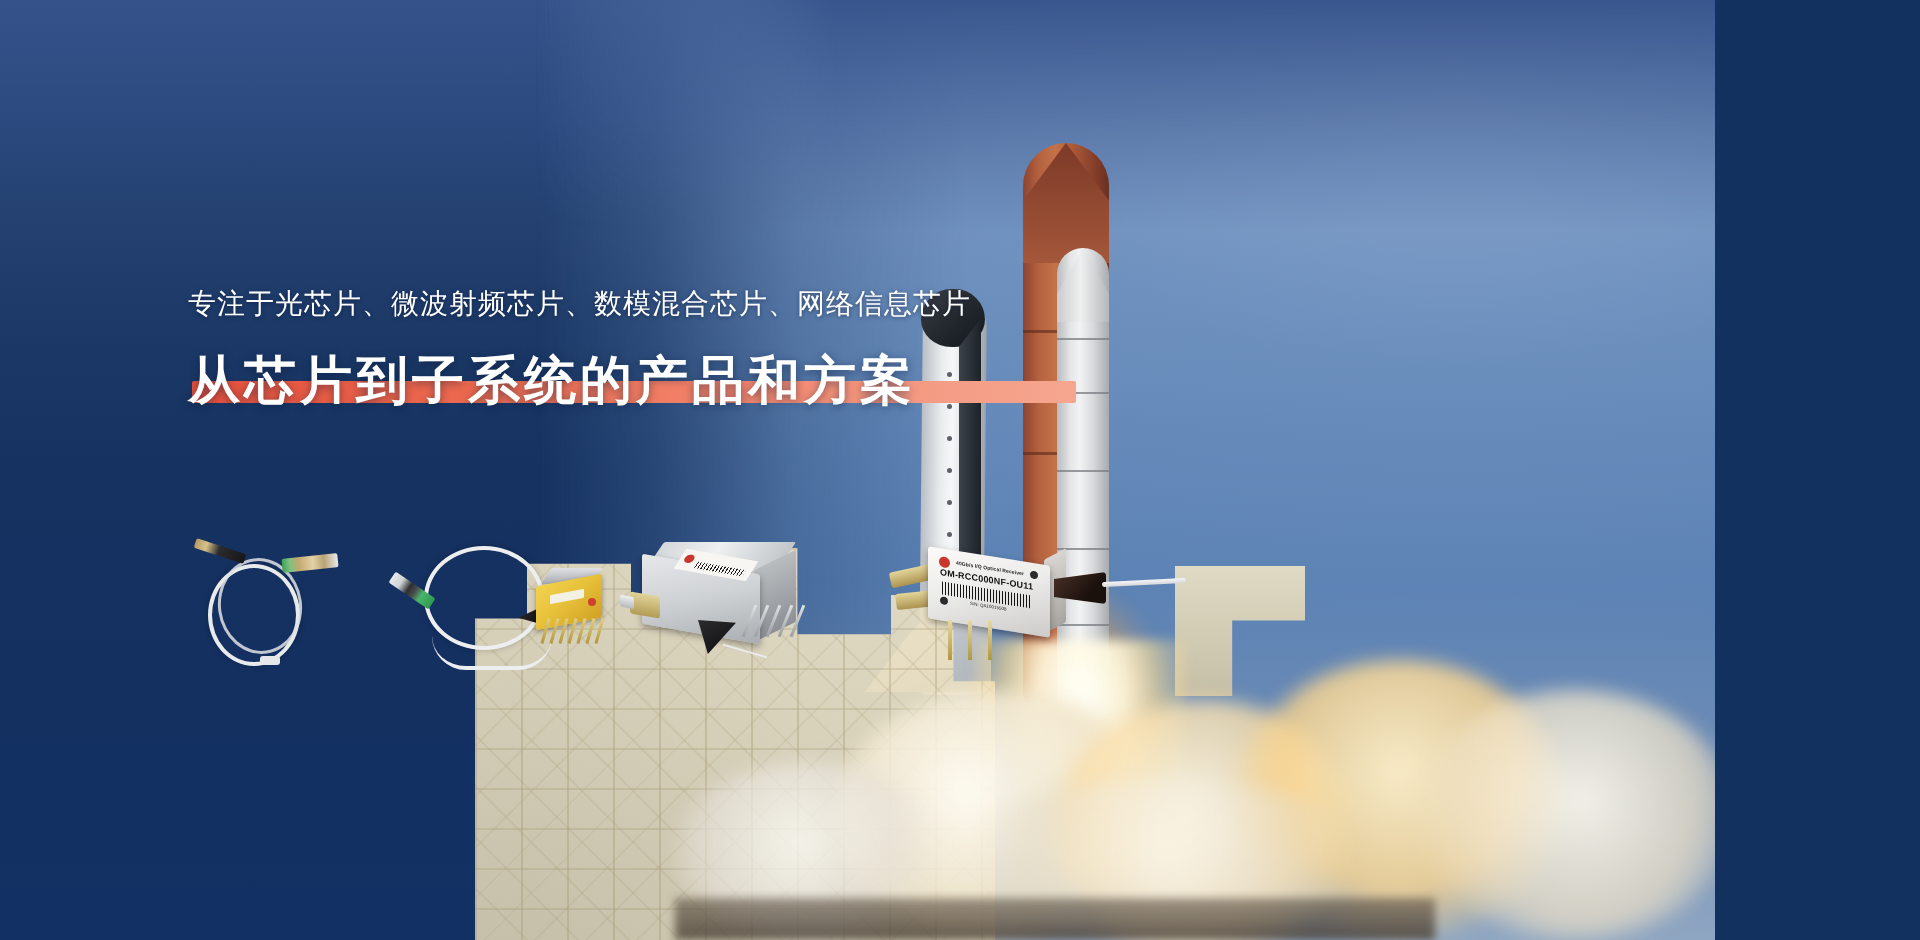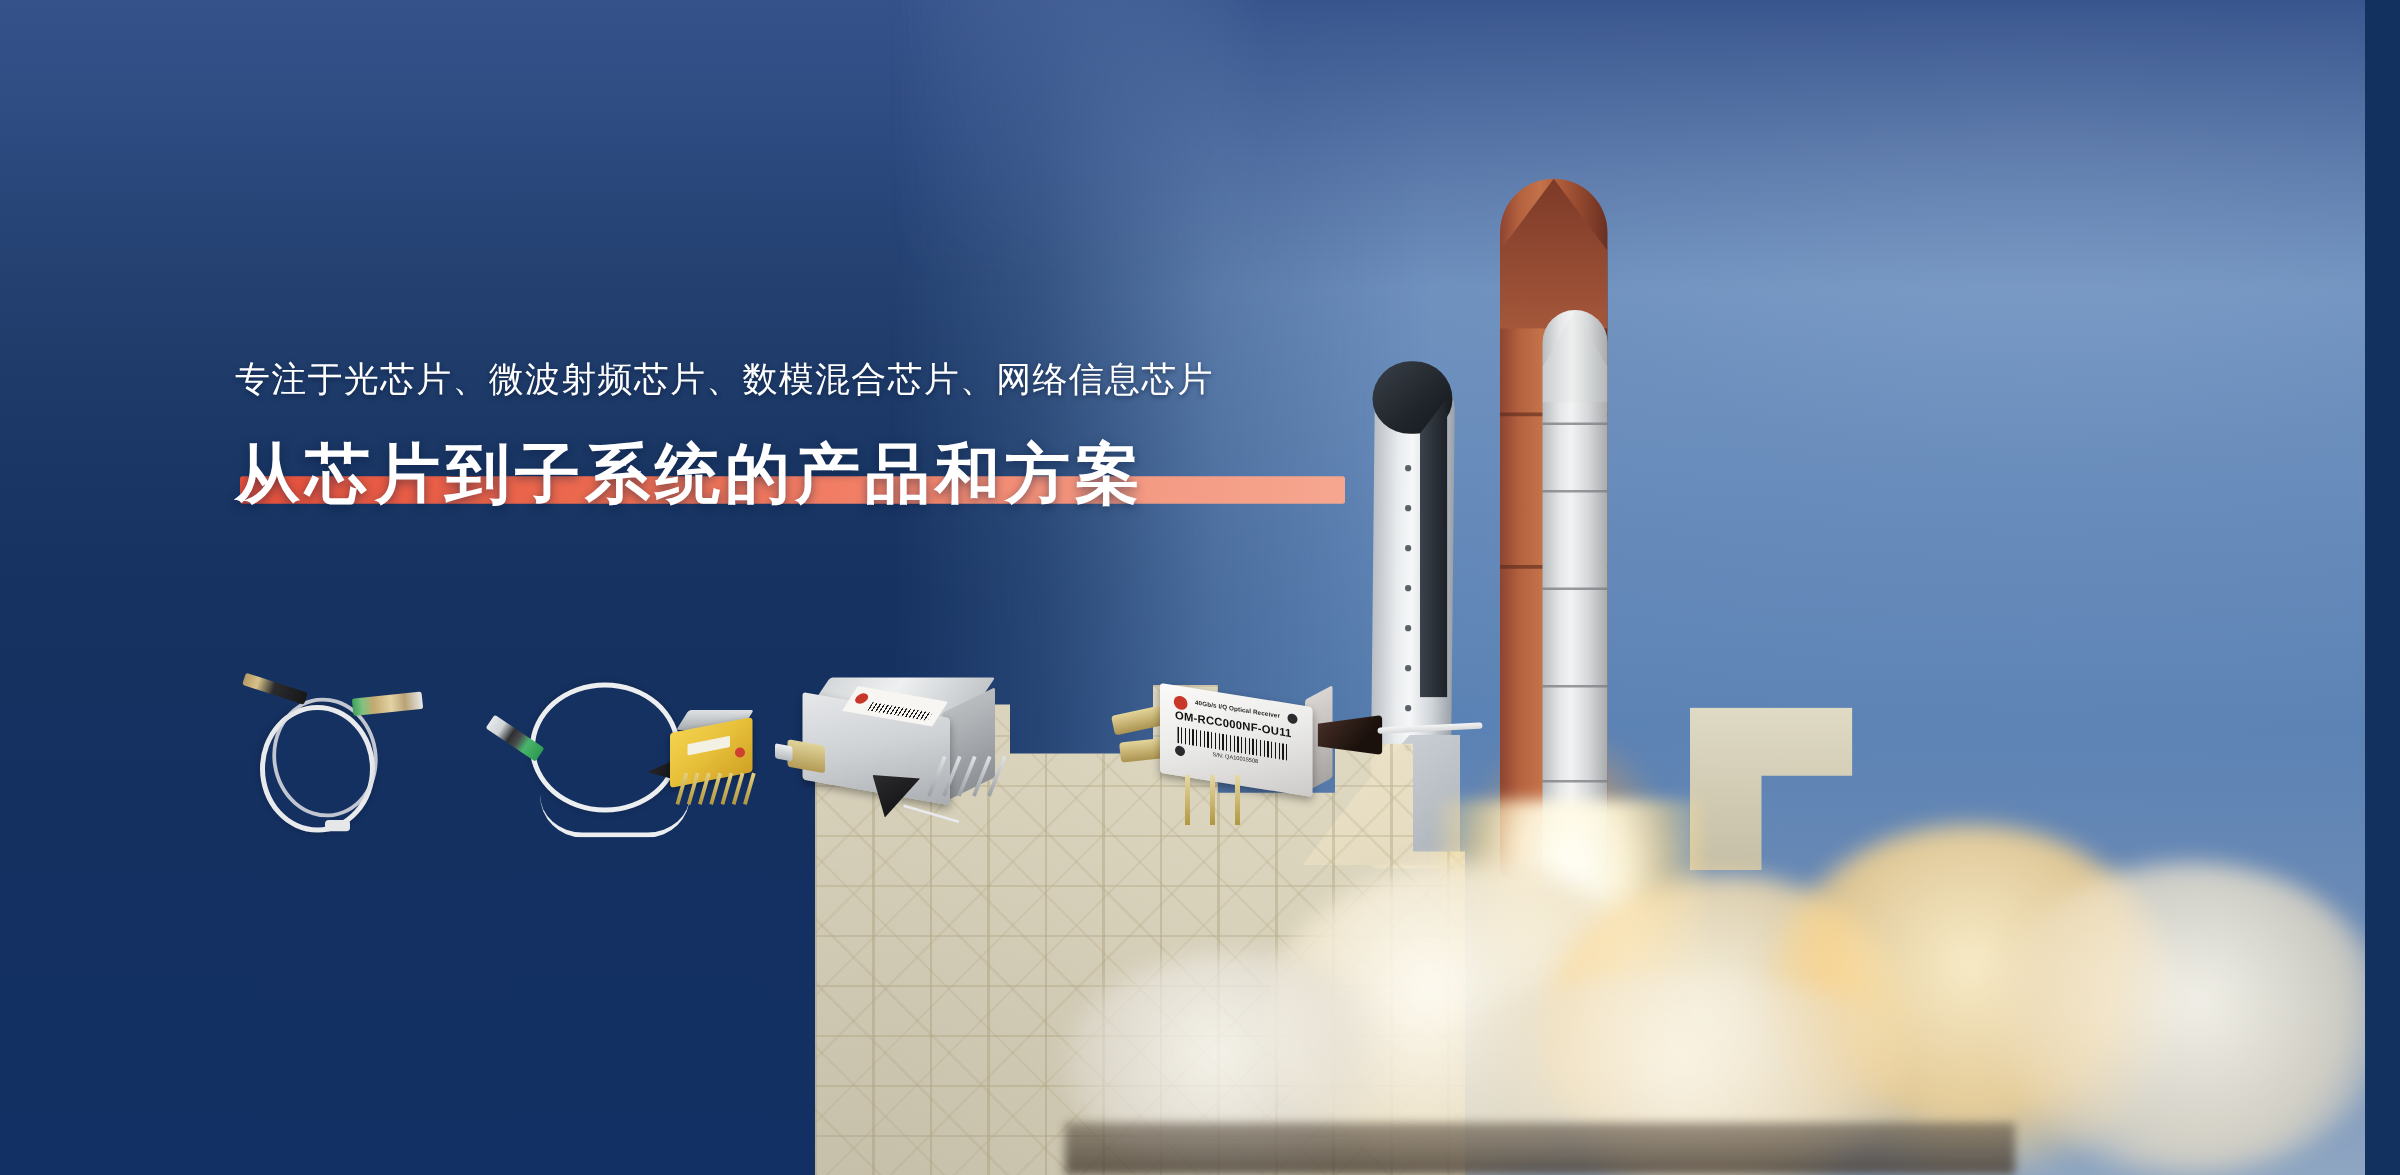--- a/index.html
+++ b/index.html
@@ -1,19 +1,19 @@
 <!DOCTYPE html>
 <html><head>
 <meta charset="utf-8">
 <style>
   * { margin:0; padding:0; box-sizing:border-box; }
   html,body { width:1920px; height:940px; overflow:hidden; background:#12315f; }
   body { font-family:"Liberation Sans", sans-serif; }
 
-  .stage { position:relative; width:1892px; height:940px; overflow:hidden; }
+  .stage { position:relative; width:1715px; height:940px; overflow:hidden; }
 
   
   .bg-base {
     position:absolute; inset:0;
     background:linear-gradient(to bottom, #36528b 0%, #2d4a80 12%, #234070 24%, #1b3866 36%, #163260 50%, #143061 70%, #133064 100%);
   }
   
   .bg-photo {
     position:absolute; top:0; right:0; width:1180px; height:940px;
     background:

